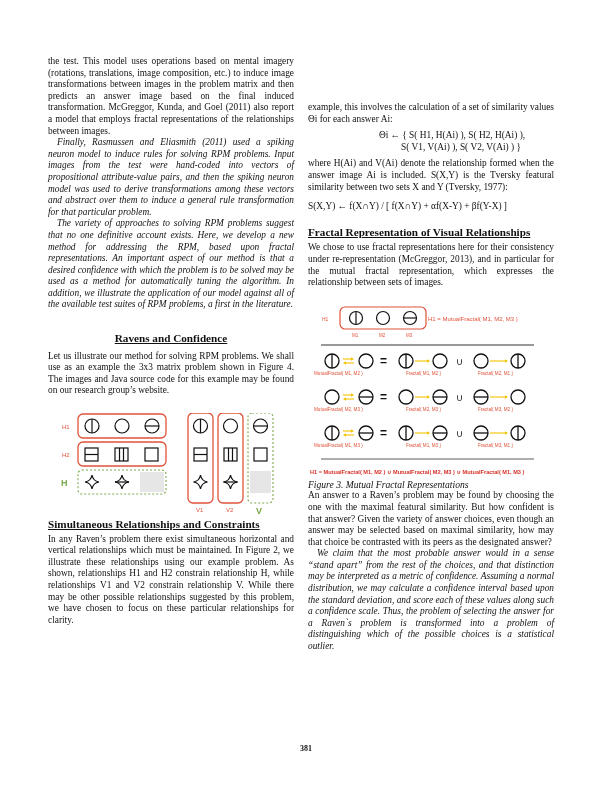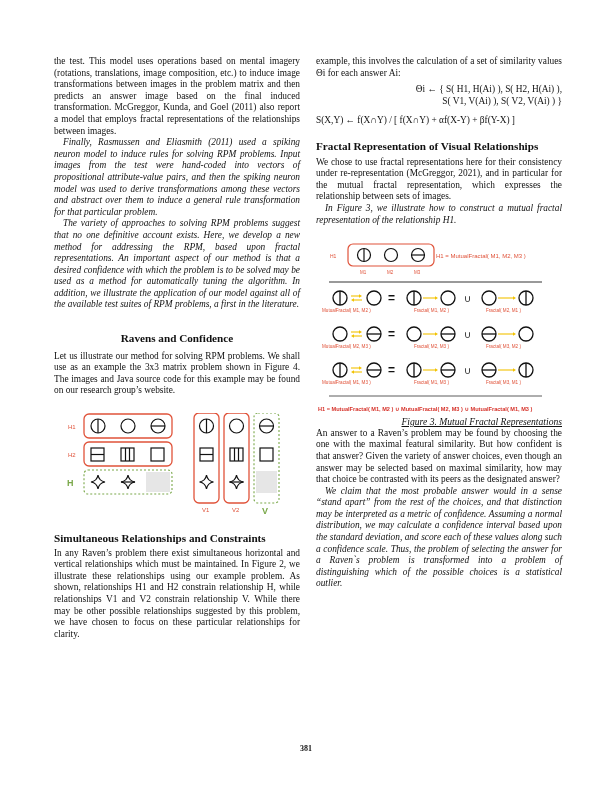--- a/index.html
+++ b/index.html
@@ -1,26 +1,26 @@
 <!DOCTYPE html>
 <html><head>
 <meta charset="utf-8">
 <style>
   * { box-sizing: border-box; margin: 0; padding: 0; }
   html, body { width: 612px; height: 792px; background: #fff; overflow: hidden; }
   body { position: relative; font-family: "Liberation Serif", "DejaVu Serif", serif; color: #111; }
   .col { position: absolute; top: 56px; width: 246px; font-size: 9.35px; line-height: 11.6px; text-align: justify; }
-  #col-left { left: 54px; }
-  #col-right { left: 316px; }
+  #col-left { left: 48px; }
+  #col-right { left: 308px; margin-top: 46px; }
   p { text-indent: 0; }
   p.ind { text-indent: 9px; font-style: italic; }
-  h2 { font-size: 11.2px; font-weight: bold; text-align: left; }
+  h2 { font-size: 11.2px; font-weight: bold; text-align: left; text-decoration: underline; }
   h2.center { text-align: center; }
-  .caption { font-style: italic; text-align: right; font-size: 9.6px; text-decoration: underline; }
-  .eq { text-align: right; }
+  .caption { font-style: italic; text-align: left; font-size: 9.6px; }
+  .eq { text-align: center; }
   .fig { position: relative; }
   svg text { font-family: "Liberation Sans", "DejaVu Sans", sans-serif; }
   #page-number { position: absolute; left: 0; width: 612px; top: 744px; text-align: center; font-size: 8px; font-weight: bold; }
 </style>
 </head>
 <body>
 
 <div id="col-left" class="col">
   <p>the test.  This model uses operations based on mental imagery (rotations, translations, image composition, etc.) to induce image transformations between images in the problem matrix and then predicts an answer image based on the final induced transformation. McGreggor, Kunda, and Goel (2011) also report a model that employs fractal representations of the relationships between images.</p>
   <p class="ind">Finally, Rasmussen and Eliasmith (2011) used a spiking neuron model to induce rules for solving RPM problems. Input images from the test were hand-coded into vectors of propositional attribute-value pairs, and then the spiking neuron model was used to derive transformations among these vectors and abstract over them to induce a general rule transformation for that particular problem.</p>
@@ -111,35 +111,35 @@
       </g>
       <text x="14" y="16" font-size="6" fill="#e0533a">H1</text>
       <text x="14" y="44" font-size="6" fill="#e0533a">H2</text>
       <text x="13" y="73" font-size="9" font-weight="bold" fill="#7aa84a">H</text>
       <text x="148" y="99" font-size="6" fill="#e0533a">V1</text>
       <text x="178" y="99" font-size="6" fill="#e0533a">V2</text>
       <text x="208" y="101" font-size="9" font-weight="bold" fill="#7aa84a">V</text>
     </svg>
   </div>
 
-  <h2 style="margin-top:14px;margin-bottom:3px;">Simultaneous Relationships and Constraints</h2>
+  <h2 style="margin-bottom:3px;">Simultaneous Relationships and Constraints</h2>
   <p>In any Raven’s problem there exist simultaneous horizontal and vertical relationships which must be maintained. In Figure 2, we illustrate these relationships using our example problem.  As shown, relationships H1 and H2 constrain relationship H, while relationships V1 and V2 constrain relationship V.  While there may be other possible relationships suggested by this problem, we have chosen to focus on these particular relationships for clarity.</p>
 </div>
 
 <div id="col-right" class="col">
   <p>example, this involves the calculation of a set of similarity values Θi for each answer Ai:</p>
   <div class="eq" style="margin-top:5px;padding-left:42px;">
     <div>Θi ← { S( H1, H(Ai) ), S( H2, H(Ai) ),</div>
     <div style="padding-left:18px;">S( V1, V(Ai) ), S( V2, V(Ai) ) }</div>
   </div>
+  <p style="margin-top:5px;">where H(Ai) and V(Ai) denote the relationship formed when the answer image Ai is included. S(X,Y) is the Tversky featural similarity between two sets X and Y (Tversky, 1977):</p>
   <div class="eq" style="margin-top:8px;text-align:left;">S(X,Y) ← f(X∩Y) / [ f(X∩Y) + αf(X-Y) + βf(Y-X) ]</div>
 
   <h2 style="margin-top:14px;margin-bottom:4px;">Fractal Representation of Visual Relationships</h2>
-  <p>We chose to use fractal representations here for their consistency under re-representation (McGreggor, 2021), and in particular for the mutual fractal representation, which expresses the relationship between sets of images.</p>
-  <p class="ind">In Figure 3, we illustrate how to construct a mutual fractal representation of the relationship H1.</p>
+  <p>We chose to use fractal representations here for their consistency under re-representation (McGreggor, 2013), and in particular for the mutual fractal representation, which expresses the relationship between sets of images.</p>
 
   <div class="fig" style="margin-top:14px;height:178px;">
     <svg width="246" height="178" viewBox="0 0 246 178">
 
       <text x="14" y="18" font-size="5" fill="#e0533a">H1</text>
       <rect x="32" y="4" width="86" height="22" rx="5" fill="none" stroke="#e0533a" stroke-width="1.2"></rect>
       <g fill="none" stroke="#111" stroke-width="1.2">
         <g>
             <circle cx="48" cy="15" r="6.5"></circle>
             <line x1="48" y1="8.5" x2="48" y2="21.5"></line>

